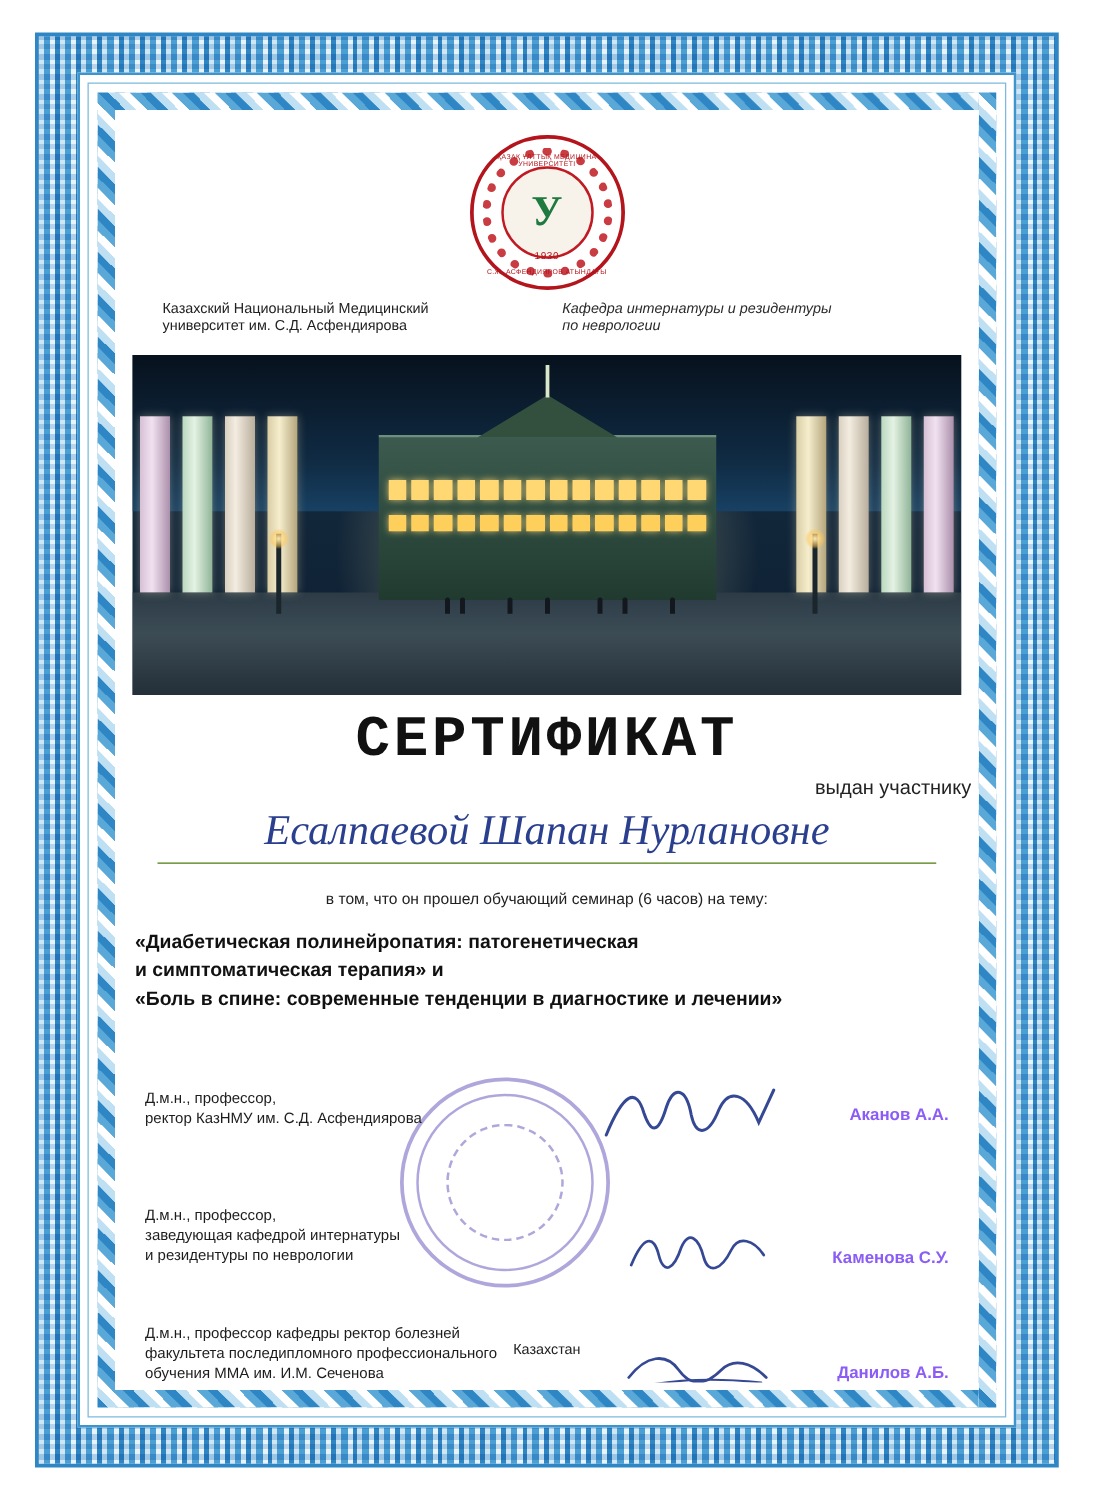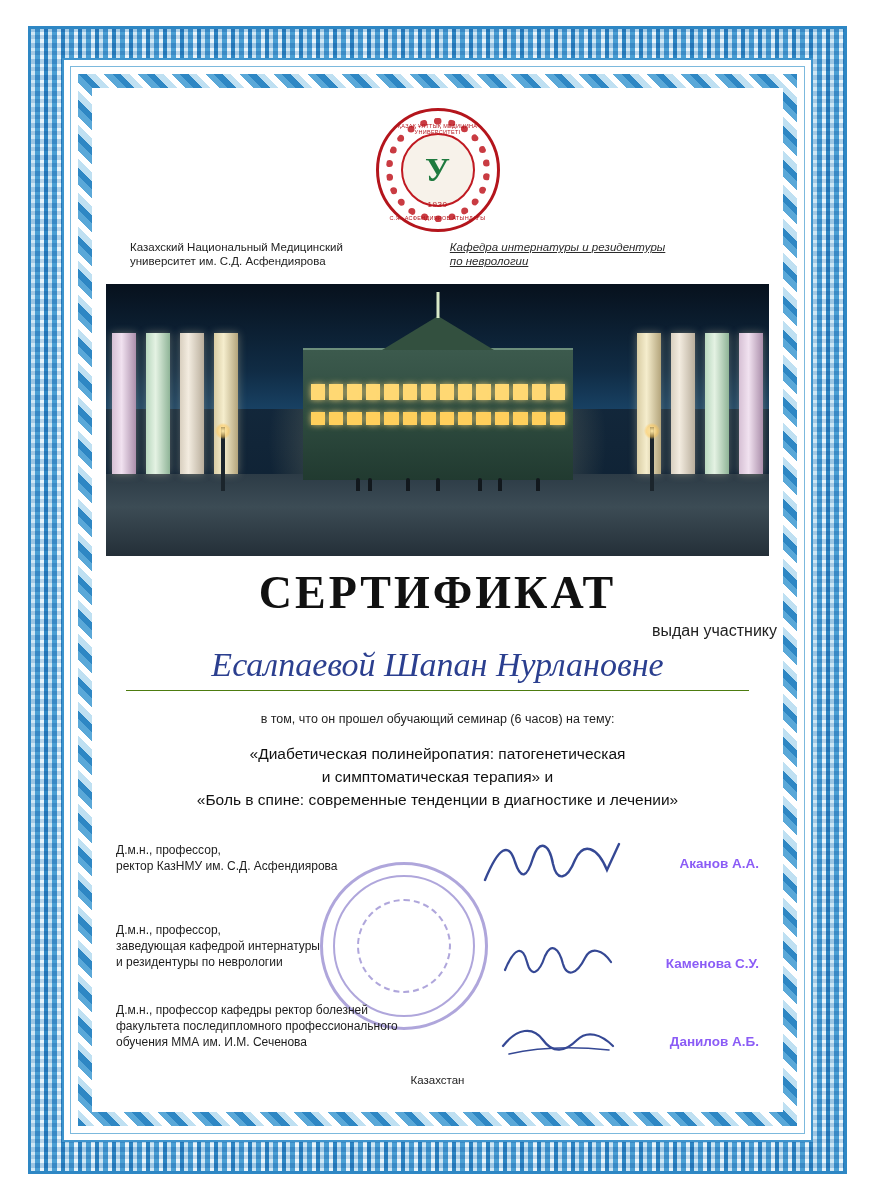--- a/index.html
+++ b/index.html
@@ -178,21 +178,20 @@
   .head-left, .head-right {
     font-size: 11.5px;
     line-height: 14px;
     color: #222;
     text-align: left;
     width: 48%;
   }
   .head-right {
     font-style: italic;
     color: #2b2b2b;
-    text-decoration: underline;
   }
 
   
   .photo {
     position: absolute;
     top: 190px;
     left: 8px;
     right: 8px;
     height: 272px;
     background:
@@ -312,21 +311,21 @@
     border-radius: 2px 2px 0 0;
     display: block;
   }
 
   
   .title {
     position: absolute;
     top: 472px;
     left: 0; right: 0;
     text-align: center;
-    font-family: Liberation Serif, serif;
+    font-family: Liberation Mono, monospace;
     font-weight: bold;
     font-size: 46px;
     letter-spacing: 3px;
     color: #111111;
   }
   .subtitle {
     position: absolute;
     top: 528px;
     left: 0; right: 0;
     text-align: right;
@@ -356,38 +355,38 @@
     text-align: center;
     font-size: 12.5px;
     color: #222;
   }
 
   
   .topic {
     position: absolute;
     top: 648px;
     left: 10px; right: 10px;
-    text-align: center;
-    font-weight: normal;
+    font-weight: bold;
     font-size: 15.5px;
     line-height: 23px;
     color: #111;
   }
 
   
   .signatures {
     position: absolute;
     top: 748px;
     left: 18px;
     right: 18px;
   }
   .sig-row {
     position: relative;
     min-height: 66px;
     margin-bottom: 14px;
+    margin-top: 28px;
   }
   .sig-titles {
     font-size: 12px;
     line-height: 16px;
     color: #1d1d1d;
     max-width: 420px;
   }
   .sig-name {
     position: absolute;
     right: 0;

